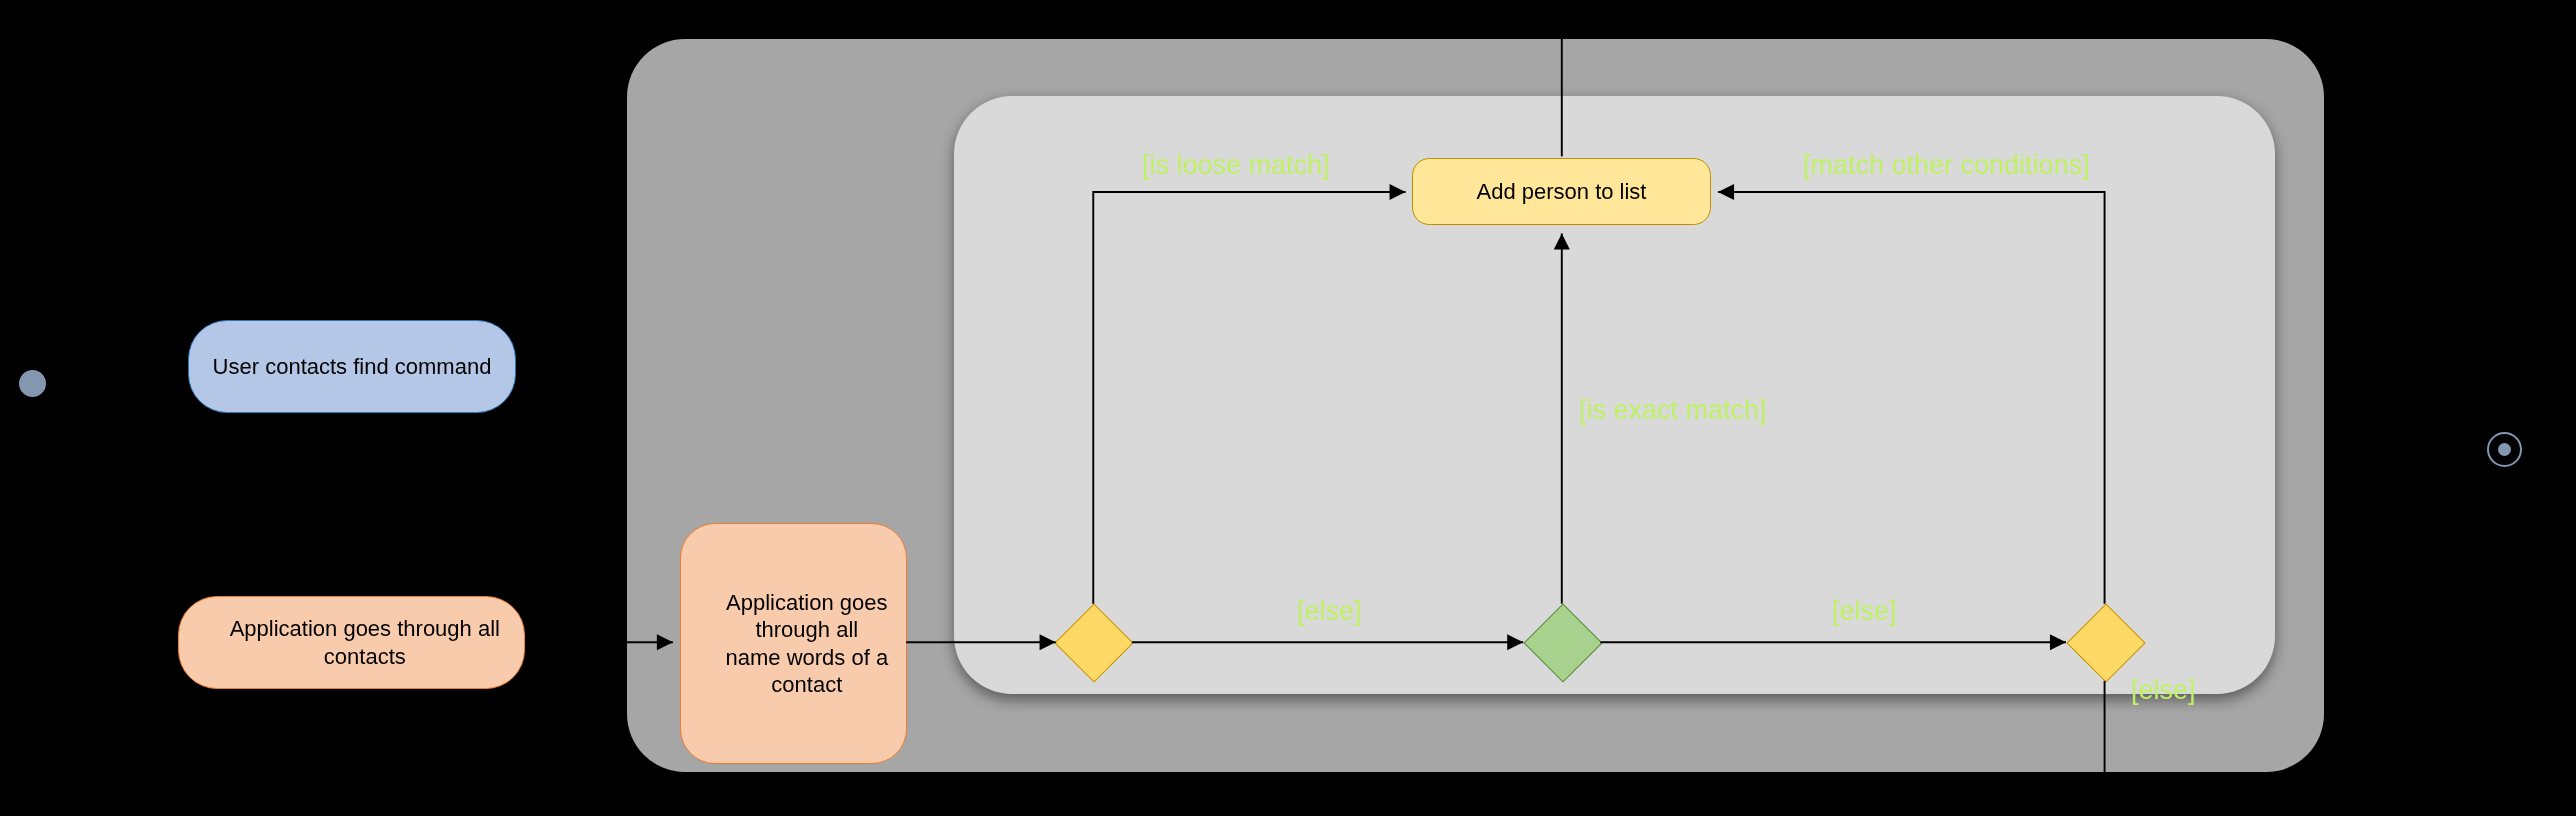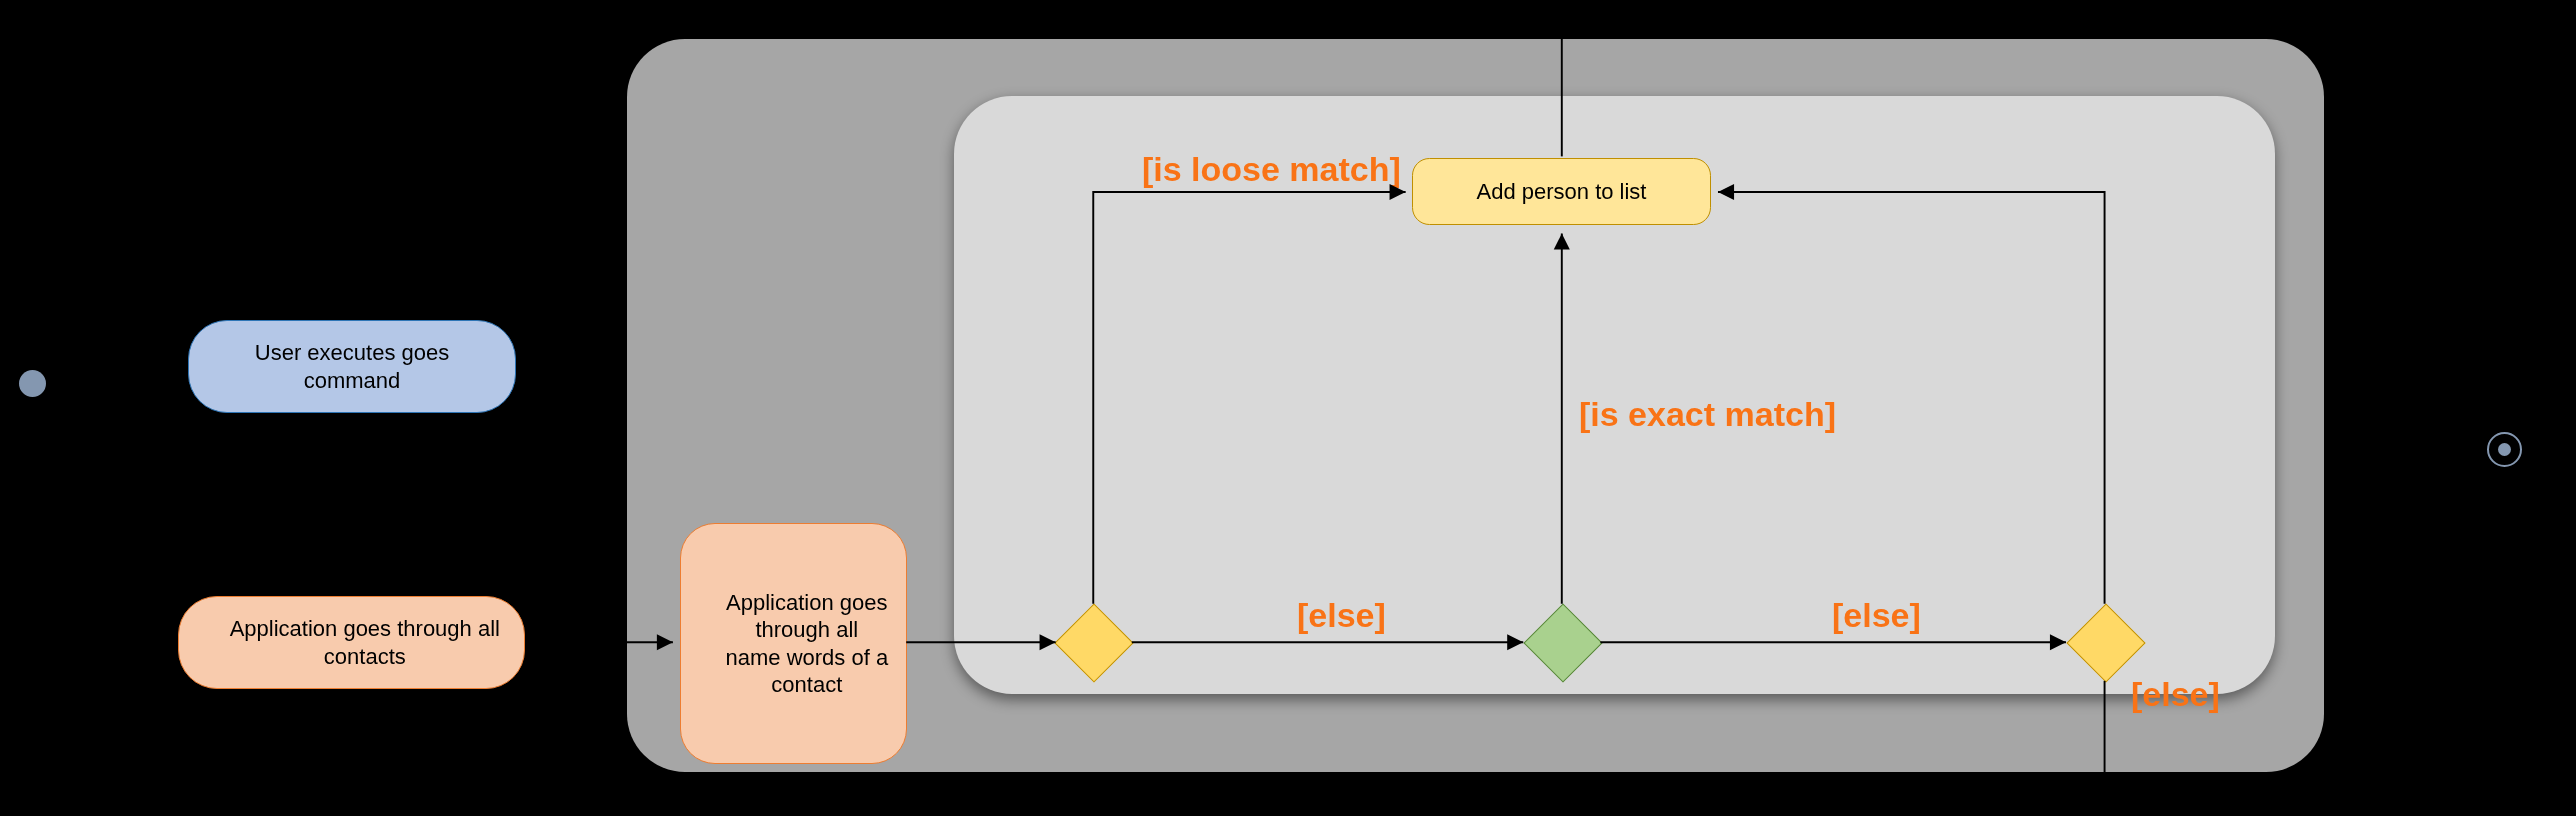--- a/index.html
+++ b/index.html
@@ -1,19 +1,19 @@
 <!DOCTYPE html>
 <html><head>
 <meta charset="utf-8">
 <style>
   html,body{margin:0;padding:0;background:#000;font-family:"Segoe UI",Arial,sans-serif;}
   #stage{position:relative;width:2576px;height:817px;background:#000;}
   .box{position:absolute;display:flex;align-items:center;justify-content:center;text-align:center;
        font-size:22px;color:#000;box-sizing:border-box;padding:9.6px 17.4px;line-height:1.25;}
-  .label{position:absolute;font-size:34px;color:#f97316;white-space:nowrap;font-weight:bold;}
+  .label{position:absolute;font-size:27px;color:#bef264;white-space:nowrap;}
   .round-rect{border-radius:39px;}
   .blue{background:#b4c7e7;border:1.9px solid #2e75b6;}
   .orange{background:#f8cbad;border:1.9px solid #ed7d31;padding-left:44px;}
   .yellow{background:#ffe699;border:1.9px solid #bf8f00;border-radius:17.4px;}
   .diamond{position:absolute;transform:rotate(45deg);}
   .d-yellow{background:#ffd966;border:1.9px solid #bf8f00;}
   .d-green{background:#a9d18e;border:1.9px solid #548235;}
   .initial-dot{position:absolute;width:27px;height:27px;border-radius:50%;background:#8497b0;box-shadow:0 2.9px 5.8px rgba(0,0,0,.4);}
   .final-outer{position:absolute;width:31px;height:31px;border:2.9px solid #8497b0;border-radius:50%;
                display:flex;align-items:center;justify-content:center;box-shadow:0 2.9px 5.8px rgba(0,0,0,.4);}
@@ -28,41 +28,42 @@
 
   <div class="panel" style="left:627px;top:39px;width:1697px;height:733px;background:#a6a6a6;"></div>
   <div class="panel" style="left:954px;top:96px;width:1321px;height:598px;background:#d9d9d9;"></div>
 
   <div class="initial-dot" style="left:19px;top:370px;"></div>
   <div class="final-outer" style="left:2487px;top:432px;">
     <div class="final-inner"></div>
   </div>
 
   <div class="box blue round-rect" style="left:188px;top:320px;width:328px;height:93px;">
-    <span>User executes goes command</span>
+    <span>User contacts find command</span>
   </div>
 
   <div class="box orange round-rect" style="left:178px;top:596px;width:347px;height:93px;align-items:center;">
     <span>Application goes through all contacts</span>
   </div>
 
   <div class="box orange" style="left:680px;top:523px;width:227px;height:241px;border-radius:35px;">
     <span>Application goes through all name words of a contact</span>
   </div>
 
   <div class="box yellow" style="left:1412px;top:158px;width:299px;height:67px;">
     <span>Add person to list</span>
   </div>
 
   <div class="diamond d-yellow" style="left:1066px;top:615px;width:54px;height:54px;"></div>
   <div class="diamond d-green" style="left:1535px;top:615px;width:54px;height:54px;"></div>
   <div class="diamond d-yellow" style="left:2078px;top:615px;width:54px;height:54px;"></div>
 
   <div class="label" style="left:1142px;top:150px;">[is loose match]</div>
   <div class="label" style="left:1579px;top:395px;text-align:right;">[is exact match]</div>
+  <div class="label" style="left:1803px;top:150px;">[match other conditions]</div>
   <div class="label" style="left:1297px;top:596px;">[else]</div>
   <div class="label" style="left:1832px;top:596px;">[else]</div>
   <div class="label" style="left:2131px;top:675px;">[else]</div>
 
   <svg class="arrows" viewBox="0 0 2672 847">
     <defs>
       <marker id="ah" viewBox="0 0 12 12" refX="11" refY="6" markerWidth="10" markerHeight="10" orient="auto-start-reverse">
         <path d="M1,1 L11,6 L1,11 Z" fill="#000"></path>
       </marker>
     </defs>

